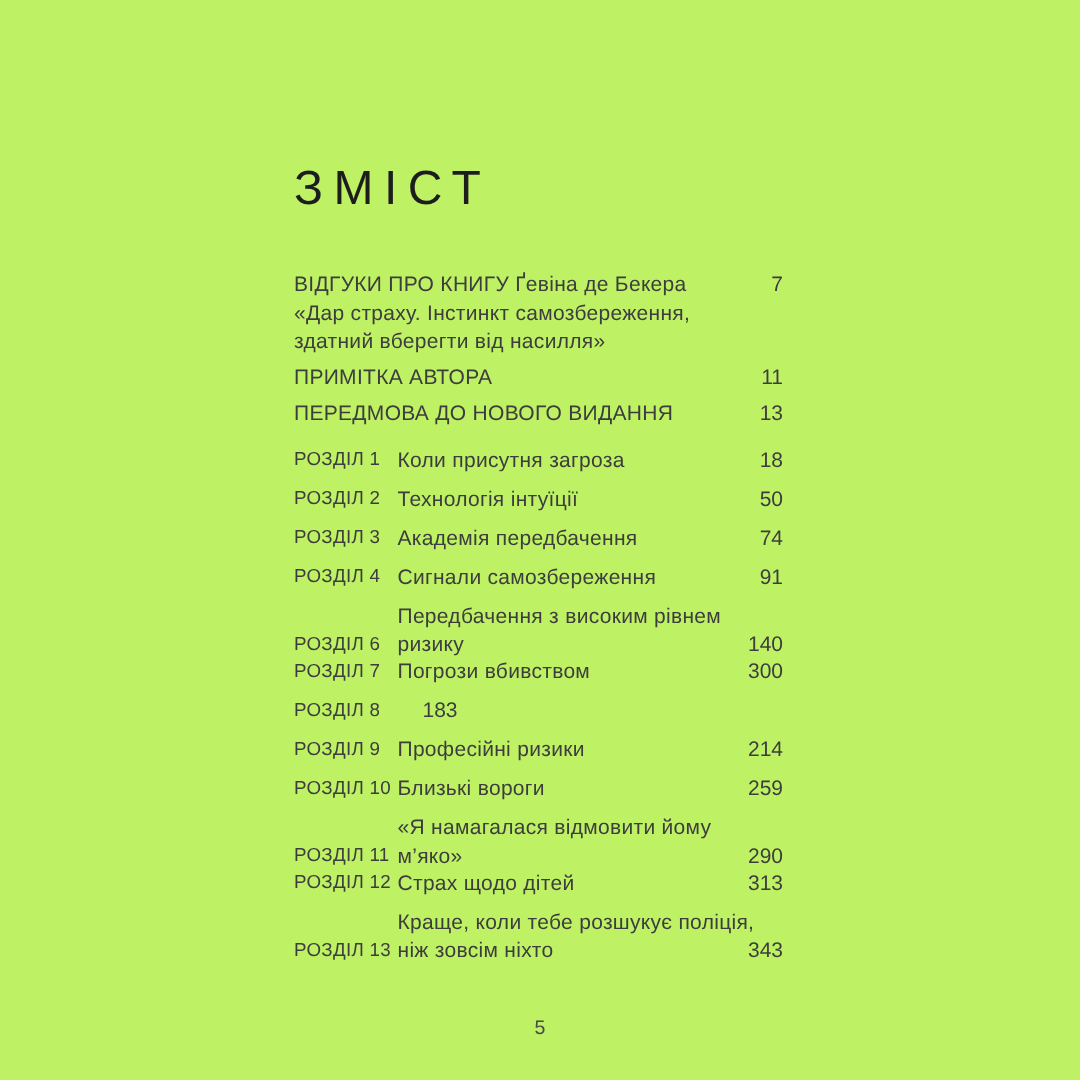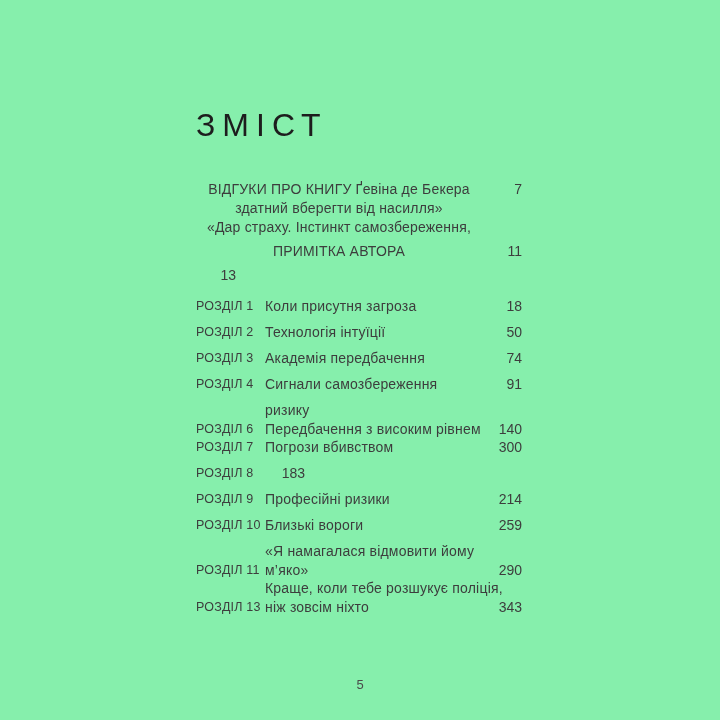--- a/index.html
+++ b/index.html
@@ -7,21 +7,21 @@
   body {
     background: #ffffff;
     font-family: "Liberation Sans", "DejaVu Sans", sans-serif;
     color: #3d3d3d;
   }
   .page {
     position: relative;
     width: 720px;
     height: 720px;
     padding: 106px 198px 0 196px;
-    background: #86efac;
+    background: #bef264;
     overflow: hidden;
   }
   .toc-title {
     font-size: 32px;
     font-weight: 400;
     letter-spacing: 7px;
     color: #1d1d1d;
     line-height: 38px;
     margin-bottom: 36px;
     white-space: nowrap;
@@ -33,21 +33,20 @@
     align-items: flex-start;
     margin-bottom: 5px;
   }
   .fm-lines { flex: 1; min-width: 0; }
   .fm-line {
     font-size: 14px;
     line-height: 19px;
     letter-spacing: 0.2px;
     color: #3d3d3d;
     white-space: nowrap;
-    text-align: center;
   }
   .pagenum {
     width: 40px;
     flex-shrink: 0;
     text-align: right;
     font-size: 14px;
     line-height: 19px;
     color: #3d3d3d;
   }
   
@@ -89,34 +88,37 @@
 <body>
 
 <div class="page">
 
   <h1 class="toc-title">ЗМІСТ</h1>
 
   <div class="front-matter">
   <div class="fm-row">
     <div class="fm-lines">
           <div class="fm-line">ВІДГУКИ ПРО КНИГУ Ґевіна де Бекера</div>
+          <div class="fm-line">«Дар страху. Інстинкт самозбереження,</div>
           <div class="fm-line">здатний вберегти від насилля»</div>
-          <div class="fm-line">«Дар страху. Інстинкт самозбереження,</div>
         </div>
     <div class="pagenum">7</div>
   </div>
 
   <div class="fm-row">
     <div class="fm-lines">
           <div class="fm-line">ПРИМІТКА АВТОРА</div>
         </div>
     <div class="pagenum">11</div>
   </div>
 
   <div class="fm-row">
+    <div class="fm-lines">
+          <div class="fm-line">ПЕРЕДМОВА ДО НОВОГО ВИДАННЯ</div>
+        </div>
     <div class="pagenum">13</div>
   </div>
 </div>
 
   <div class="chapters">
   <div class="ch-row">
     <div class="ch-label">РОЗДІЛ 1</div>
     <div class="ch-lines">
           <div class="ch-line">Коли присутня загроза</div>
         </div>
@@ -144,22 +146,22 @@
     <div class="ch-lines">
           <div class="ch-line">Сигнали самозбереження</div>
         </div>
     <div class="pagenum">91</div>
   </div>
 
 
   <div class="ch-row multi">
     <div class="ch-label">РОЗДІЛ 6</div>
     <div class="ch-lines">
+          <div class="ch-line">Передбачення з високим рівнем</div>
           <div class="ch-line">ризику</div>
-          <div class="ch-line">Передбачення з високим рівнем</div>
         </div>
     <div class="pagenum">140</div>
   </div>
 
   <div class="ch-row">
     <div class="ch-label">РОЗДІЛ 7</div>
     <div class="ch-lines">
           <div class="ch-line">Погрози вбивством</div>
         </div>
     <div class="pagenum">300</div>
@@ -188,20 +190,27 @@
 
   <div class="ch-row multi">
     <div class="ch-label">РОЗДІЛ 11</div>
     <div class="ch-lines">
           <div class="ch-line">«Я намагалася відмовити йому</div>
           <div class="ch-line">м’яко»</div>
         </div>
     <div class="pagenum">290</div>
   </div>
 
+  <div class="ch-row">
+    <div class="ch-label">РОЗДІЛ 12</div>
+    <div class="ch-lines">
+          <div class="ch-line">Страх щодо дітей</div>
+        </div>
+    <div class="pagenum">313</div>
+  </div>
 
   <div class="ch-row multi">
     <div class="ch-label">РОЗДІЛ 13</div>
     <div class="ch-lines">
           <div class="ch-line">Краще, коли тебе розшукує поліція,</div>
           <div class="ch-line">ніж зовсім ніхто</div>
         </div>
     <div class="pagenum">343</div>
   </div>
 </div>

